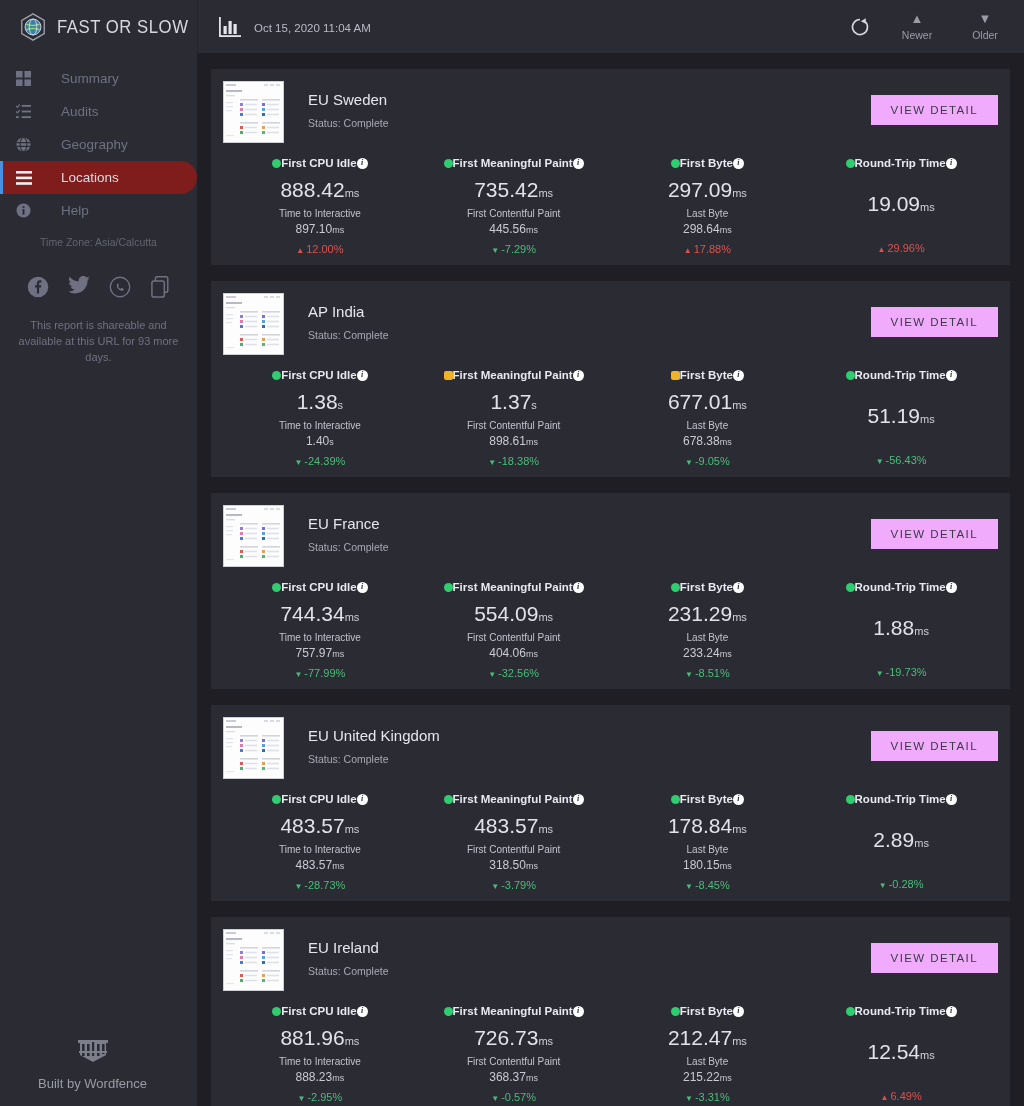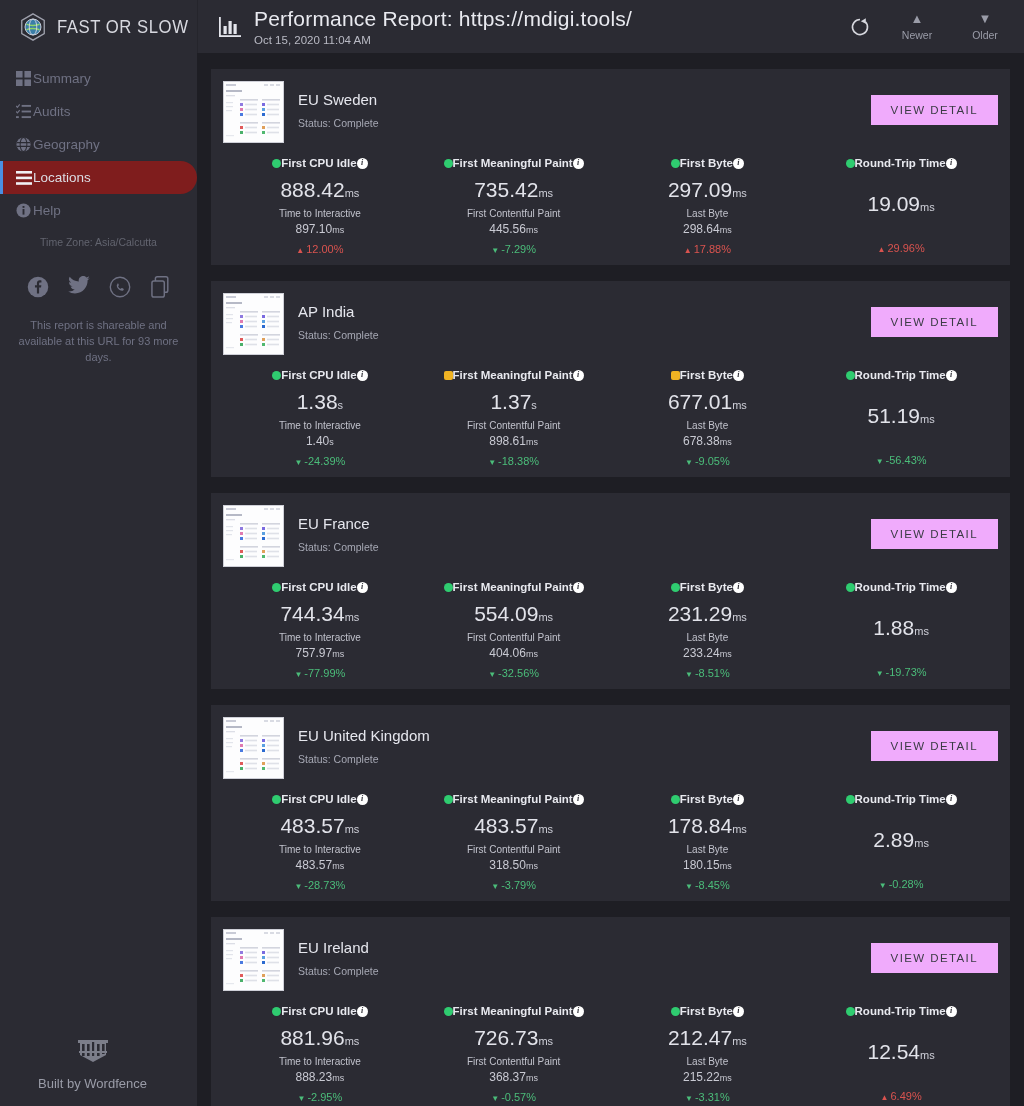--- a/index.html
+++ b/index.html
@@ -26,21 +26,21 @@
   .brand-logo { width: 30px; height: 30px; flex: 0 0 30px; }
   .brand-name {
     color: #d8d9e0; font-size: 19px; letter-spacing: .6px;
     font-family: "Liberation Sans Narrow", "Liberation Sans", sans-serif;
     font-weight: 400;
     transform: scaleX(.88); transform-origin: left center;
     white-space: nowrap;
   }
   .nav { margin-top: 9px; }
   .nav-item {
-    height: 33px; display: flex; align-items: center; gap: 0;
+    height: 33px; display: flex; align-items: center; gap: 28px;
     padding-left: 14px; position: relative;
     color: #6f7183; font-size: 13.5px;
     cursor: pointer;
   }
   .nav-item .ico { width: 19px; height: 19px; display:flex; align-items:center; justify-content:center; flex:0 0 19px; }
   .nav-item.active {
     background: #7f1d1d;
     border-radius: 0 18px 18px 0;
     color: #dcdde4;
   }
@@ -95,21 +95,21 @@
     margin-bottom: 16px;
     padding: 12px 12px 10px 12px;
   }
   .card-head { display: flex; align-items: flex-start; }
   .thumb {
     width: 61px; height: 62px; flex: 0 0 61px;
     background: #fbfbfd; border: 1px solid #cfd0d8;
     overflow: hidden; position: relative;
   }
   .thumb svg { display: block; }
-  .card-head-text { margin-left: 14px; padding-top: 10px; }
+  .card-head-text { margin-left: 24px; padding-top: 10px; }
   .loc-name { color: #e6e7ee; font-size: 15px; line-height: 18px; }
   .loc-status { color: #a6a8b4; font-size: 10.5px; margin-top: 8px; }
   .view-detail {
     margin-left: auto; margin-top: 14px;
     background: #f0abfc; color: #3a3b44;
     border: none; font-size: 11.5px; letter-spacing: 1.4px;
     padding: 9px 20px; cursor: pointer;
     font-family: "Liberation Sans", sans-serif;
   }
 
@@ -269,21 +269,20 @@
       <span class="chart-ico">
         <svg width="24" height="24" viewBox="0 0 24 24">
             <rect x="1" y="2" width="1.8" height="20" fill="#e4e5ec"></rect>
             <rect x="1" y="20.2" width="22" height="1.8" fill="#e4e5ec"></rect>
             <rect x="5.5" y="11" width="3.2" height="8" fill="#e4e5ec"></rect>
             <rect x="10.5" y="6" width="3.2" height="13" fill="#e4e5ec"></rect>
             <rect x="15.5" y="9" width="3.2" height="10" fill="#e4e5ec"></rect>
           </svg>
       </span>
       <div class="tb-titles">
-        <span class="tb-title">Performance Report: https://mdigi.tools/</span>
         <span class="tb-sub">Oct 15, 2020 11:04 AM</span>
       </div>
       <div class="tb-actions">
         <span class="tb-refresh">
           <svg width="20" height="20" viewBox="0 0 24 24">
               <path d="M12 3a9 9 0 106.4 2.7" fill="none" stroke="#d6d7de" stroke-width="2"></path>
               <polygon points="19,1.5 19,8 13,5" fill="#d6d7de"></polygon>
             </svg>
         </span>
         <span class="tb-nav">

